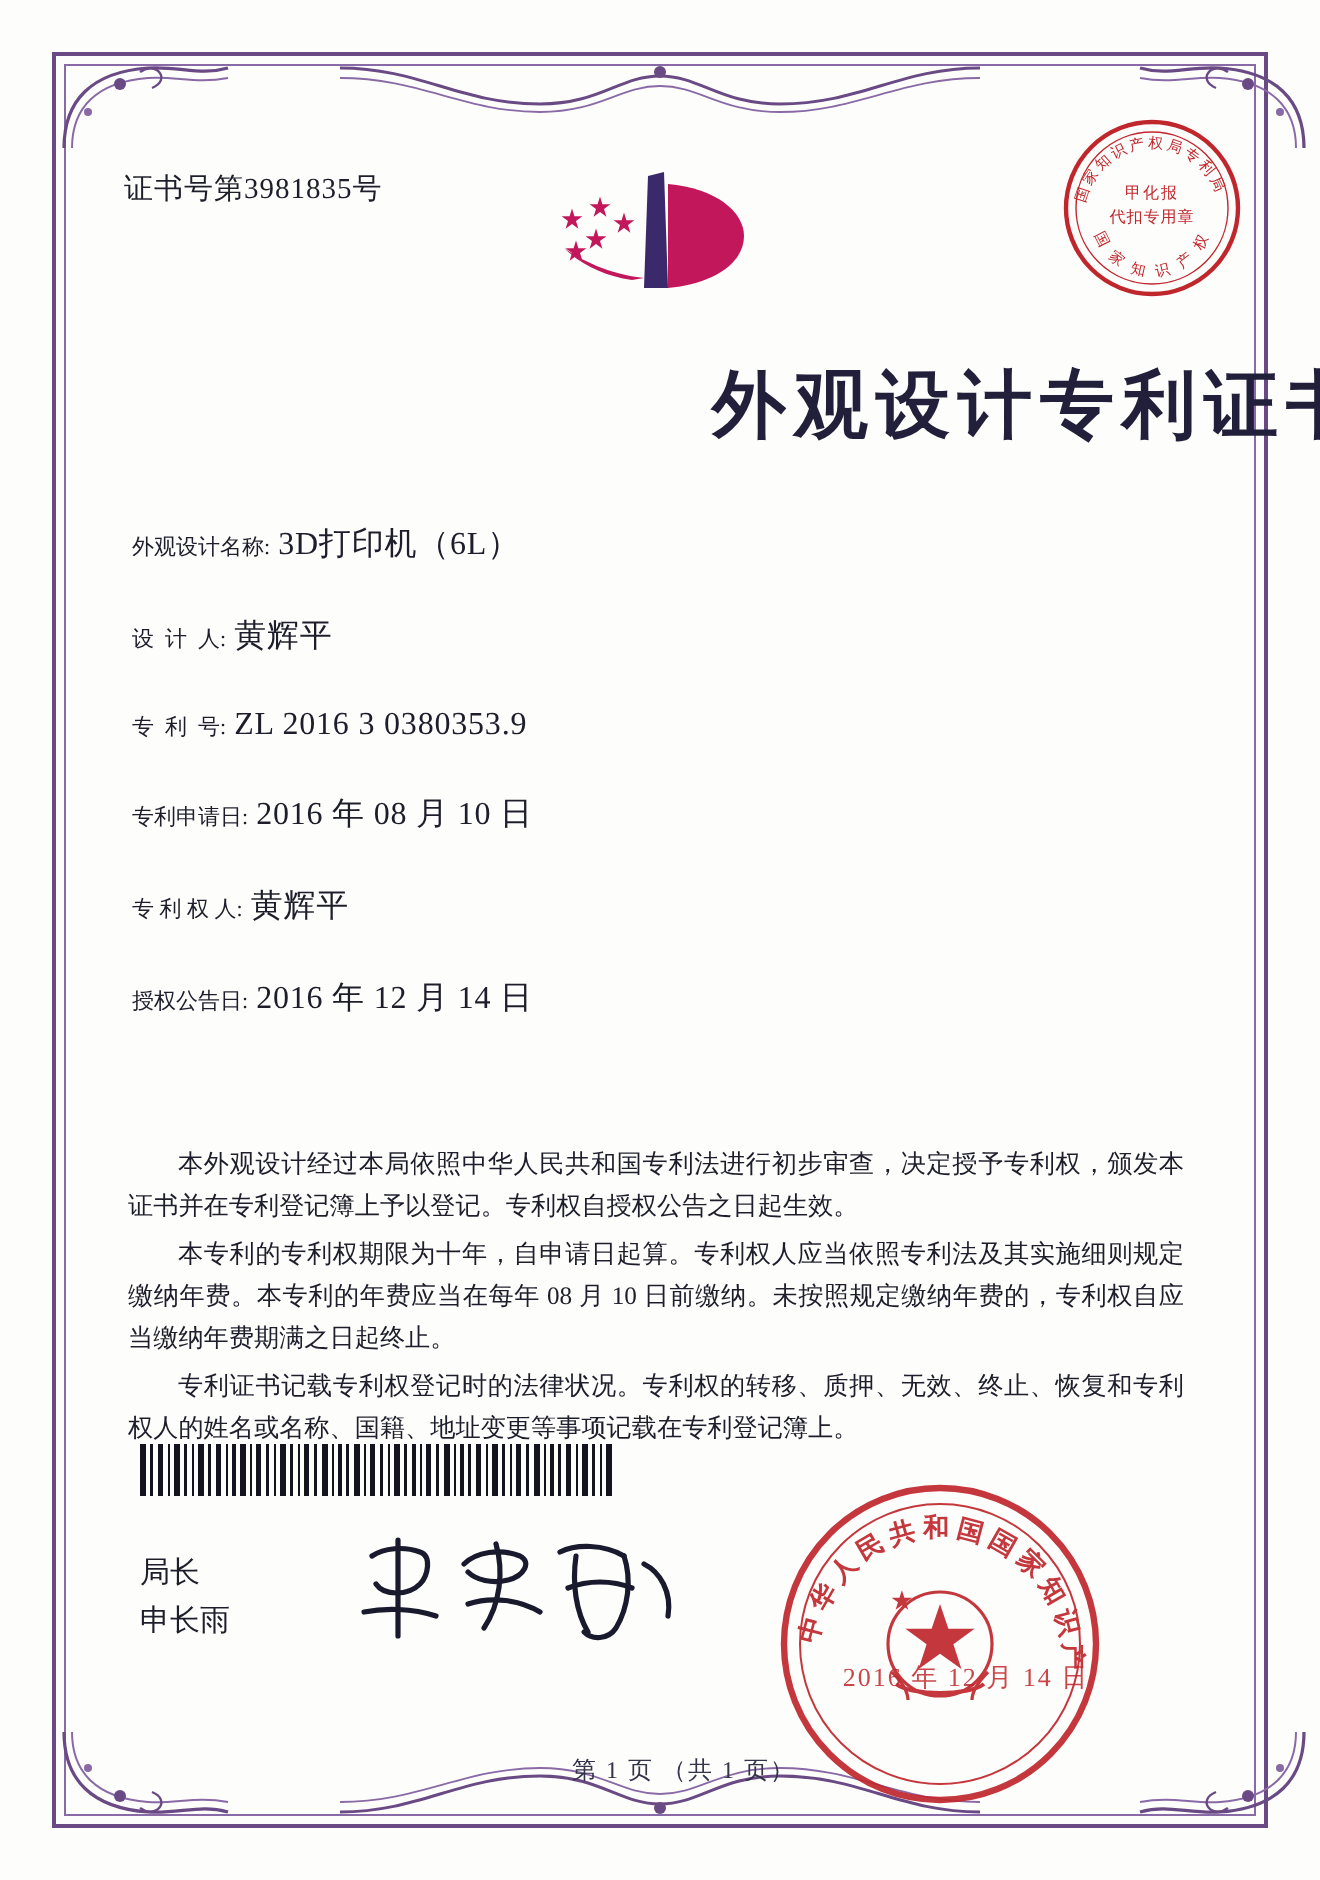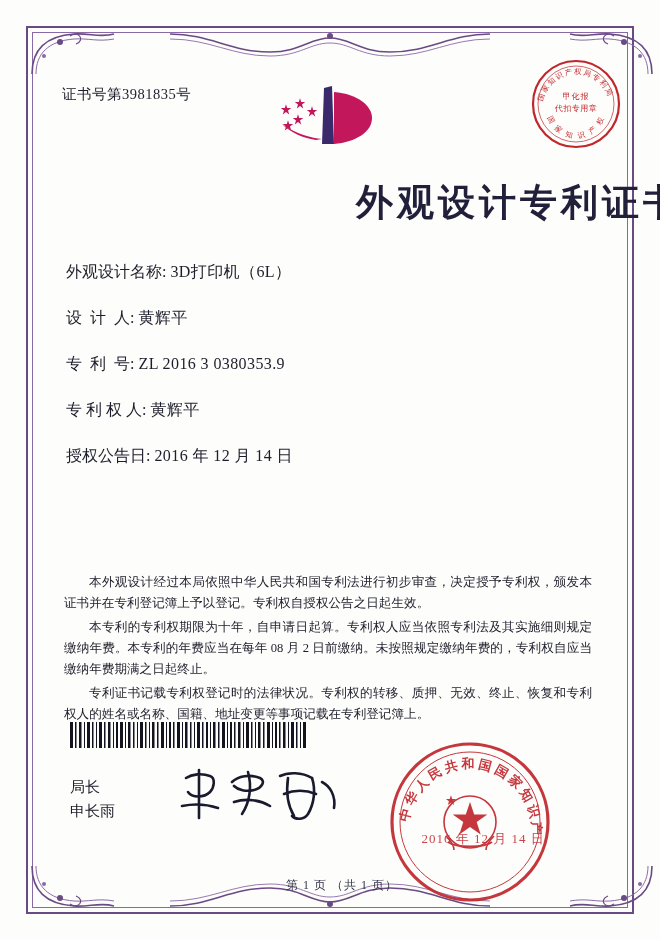--- a/index.html
+++ b/index.html
@@ -118,21 +118,21 @@
   }
   .field-row {
     display: flex;
     align-items: baseline;
     margin-bottom: 25px;
     font-size: 15px;
     color: #1d1d2b;
   }
   .field-label {
     white-space: pre;
-    font-size: 16px;
+    font-size: 11px;
     text-align: center;
   }
   .field-value {
     margin-left: 4px;
     font-size: 16px;
     letter-spacing: 0.4px;
   }
 
   
   .body-text {
@@ -311,32 +311,36 @@
     </div>
     <div class="field-row">
       <span class="field-label">设  计  人:</span>
       <span class="field-value">黄辉平</span>
     </div>
     <div class="field-row">
       <span class="field-label">专  利  号:</span>
       <span class="field-value">ZL 2016 3 0380353.9</span>
     </div>
     <div class="field-row">
+      <span class="field-label">专利申请日:</span>
+      <span class="field-value">2016 年 08 月 10 日</span>
+    </div>
+    <div class="field-row">
       <span class="field-label">专 利 权 人:</span>
       <span class="field-value">黄辉平</span>
     </div>
     <div class="field-row">
       <span class="field-label">授权公告日:</span>
       <span class="field-value">2016 年 12 月 14 日</span>
     </div>
   </div>
 
   <div class="body-text">
     <p>本外观设计经过本局依照中华人民共和国专利法进行初步审查，决定授予专利权，颁发本证书并在专利登记簿上予以登记。专利权自授权公告之日起生效。</p>
-    <p>本专利的专利权期限为十年，自申请日起算。专利权人应当依照专利法及其实施细则规定缴纳年费。本专利的年费应当在每年 08 月 2 日前缴纳。未按照规定缴纳年费的，专利权自应当缴纳年费期满之日起终止。</p>
+    <p>本专利的专利权期限为十年，自申请日起算。专利权人应当依照专利法及其实施细则规定缴纳年费。本专利的年费应当在每年 08 月 10 日前缴纳。未按照规定缴纳年费的，专利权自应当缴纳年费期满之日起终止。</p>
     <p>专利证书记载专利权登记时的法律状况。专利权的转移、质押、无效、终止、恢复和专利权人的姓名或名称、国籍、地址变更等事项记载在专利登记簿上。</p>
   </div>
 
   <div class="barcode">
     <svg width="240" height="26" viewBox="0 0 240 26">
       <g fill="#14141e">
         <rect x="0" y="0" width="3" height="26"></rect>
           <rect x="5" y="0" width="1.5" height="26"></rect>
         <rect x="9" y="0" width="2.5" height="26"></rect>
           <rect x="14" y="0" width="1" height="26"></rect>

